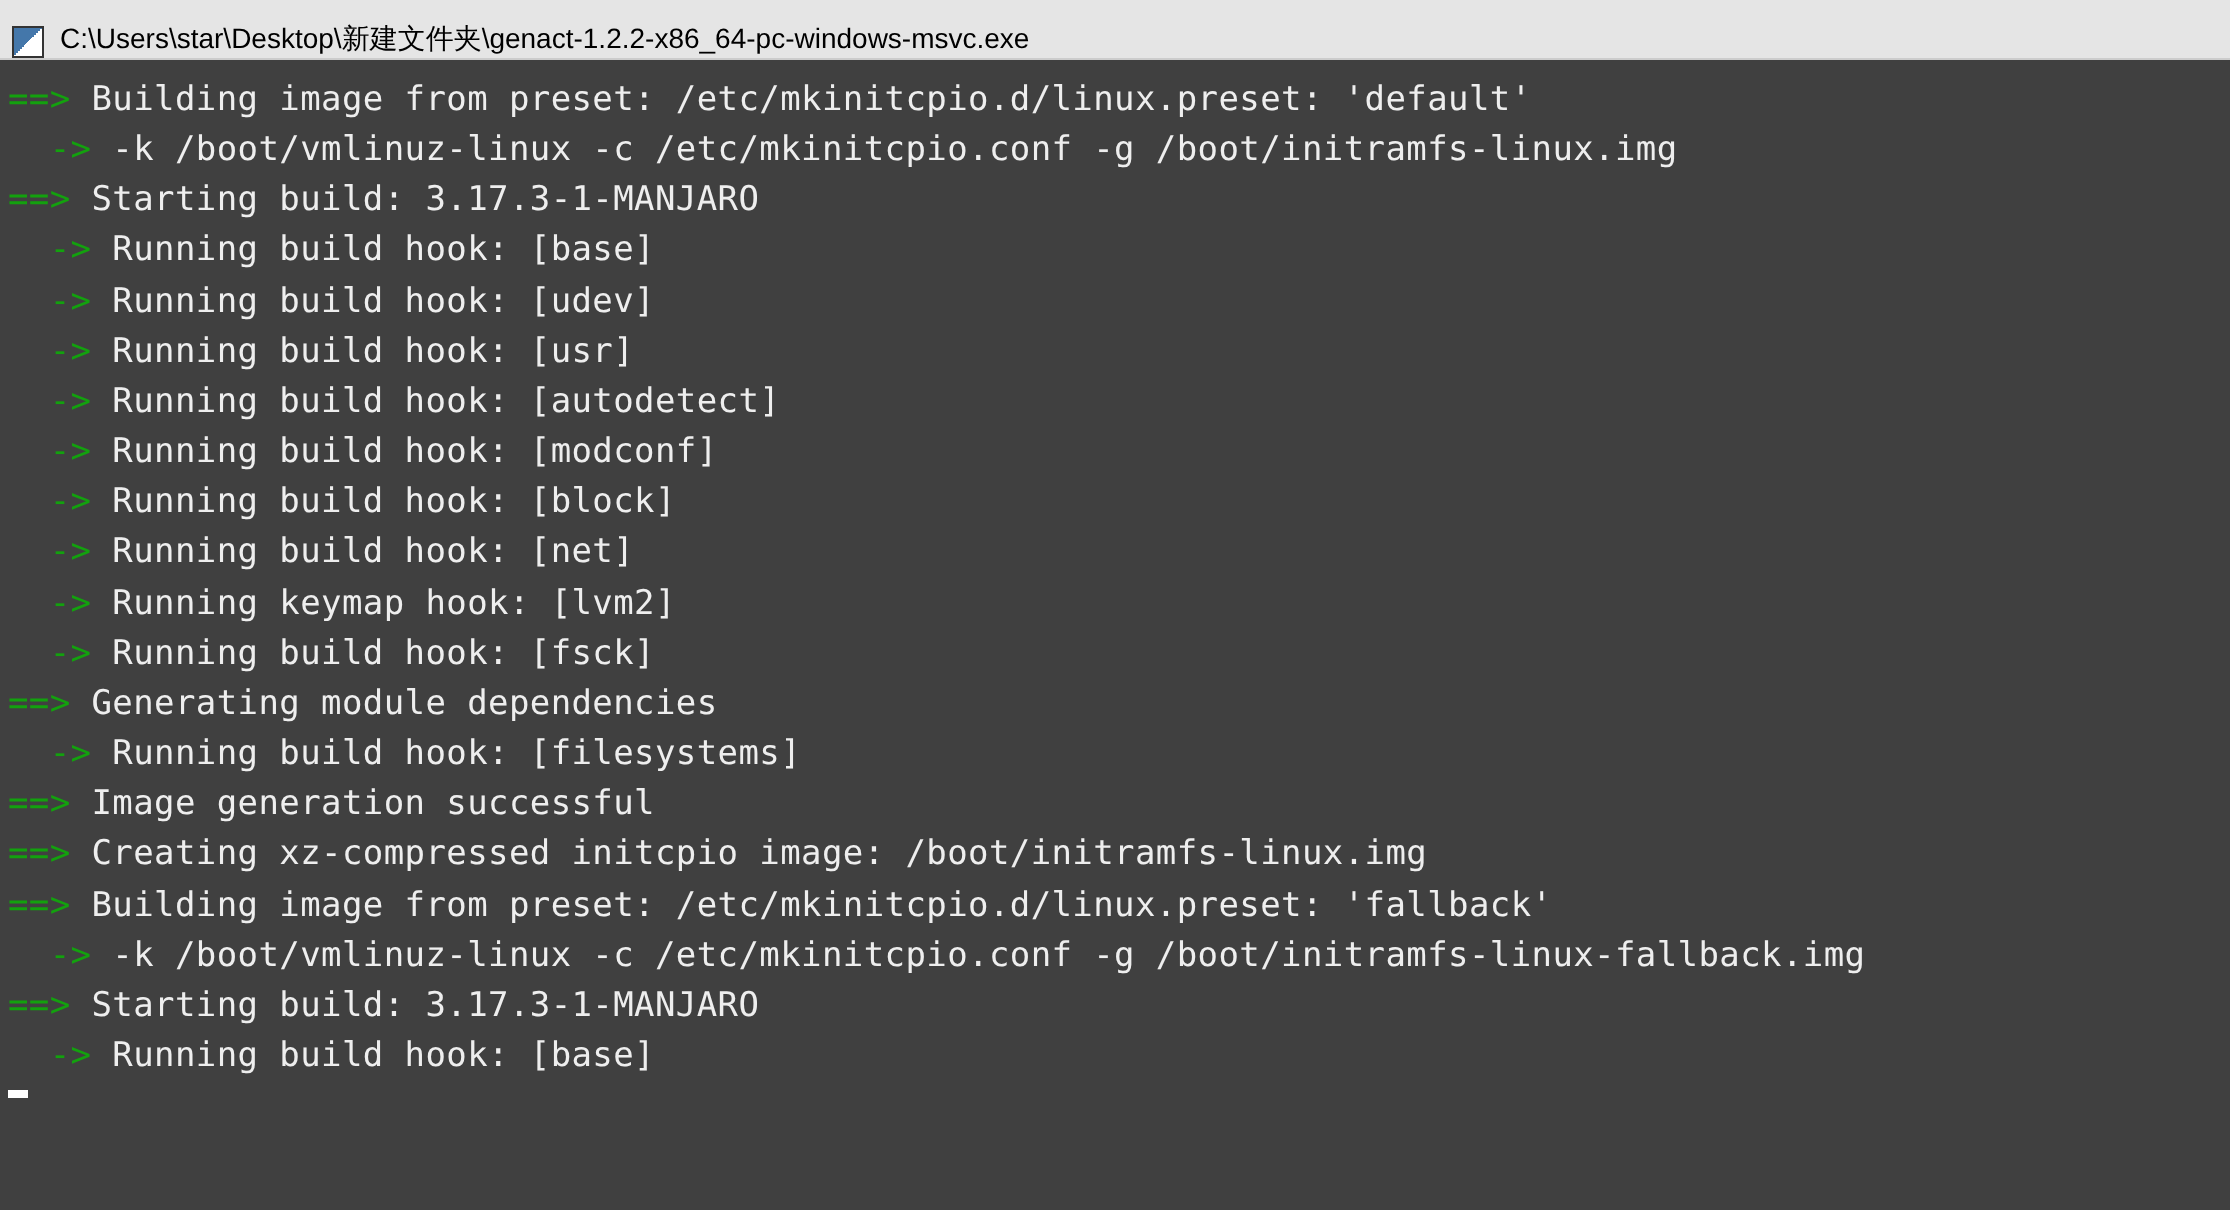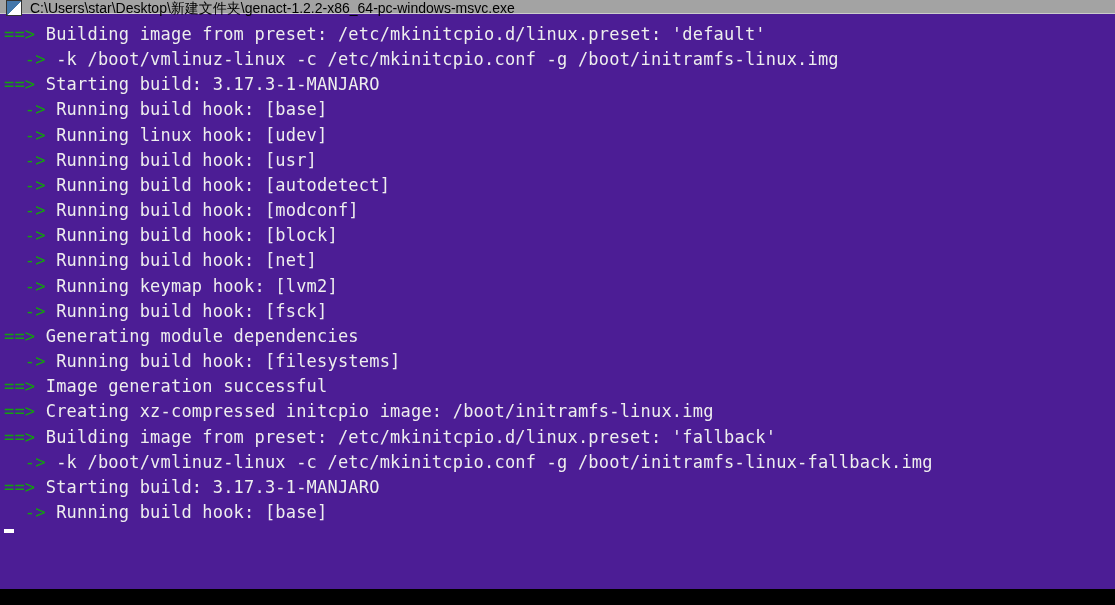--- a/index.html
+++ b/index.html
@@ -9,43 +9,43 @@
     }
     body {
       width: 1115px;
       height: 605px;
       background: #000;
       font-family: "NSimSun", "SimSun", "Consolas", monospace;
       font-size: 17px;
       overflow: hidden;
     }
     .titlebar {
-      height: 14px;
-      background: #a3a3a3;
+      height: 30px;
+      background: #e5e5e5;
       display: flex;
-      align-items: flex-start;
+      align-items: flex-end;
       padding: 0 6px;
       border-bottom: 1px solid #ccc;
     }
     .window-icon {
       width: 16px;
       height: 16px;
       border: 1.5px solid #333;
       background: linear-gradient(135deg, #47a 0%, #47a 50%, #fff 50%, #fff 100%);
       margin-right: 8px;
       flex-shrink: 0;
     }
     .title-text {
       font-family: "Microsoft YaHei", "Segoe UI", sans-serif;
       font-size: 14px;
       color: #000;
       white-space: nowrap;
     }
     .terminal {
-      background: #4c1d95;
+      background: #404040;
       padding: 8px 4px 4px 4px;
       height: calc(100% - 30px);
       overflow: hidden;
       line-height: 1.48;
       letter-spacing: 0.2px;
     }
     .line {
       white-space: pre;
       color: #fff;
     }
@@ -72,21 +72,21 @@
   <div class="window-icon"></div>
   <div class="title-text">C:\Users\star\Desktop\新建文件夹\genact-1.2.2-x86_64-pc-windows-msvc.exe</div>
 </div>
 
 <div class="terminal">
   <div id="lines-container">
       <div class="line"><span class="green">==&gt;</span><span class="white"> Building image from preset: /etc/mkinitcpio.d/linux.preset: 'default'</span></div>
       <div class="line"><span class="green">  -&gt;</span><span class="white"> -k /boot/vmlinuz-linux -c /etc/mkinitcpio.conf -g /boot/initramfs-linux.img</span></div>
       <div class="line"><span class="green">==&gt;</span><span class="white"> Starting build: 3.17.3-1-MANJARO</span></div>
       <div class="line"><span class="green">  -&gt;</span><span class="white"> Running build hook: [base]</span></div>
-      <div class="line"><span class="green">  -&gt;</span><span class="white"> Running linux hook: [udev]</span></div>
+      <div class="line"><span class="green">  -&gt;</span><span class="white"> Running build hook: [udev]</span></div>
       <div class="line"><span class="green">  -&gt;</span><span class="white"> Running build hook: [usr]</span></div>
       <div class="line"><span class="green">  -&gt;</span><span class="white"> Running build hook: [autodetect]</span></div>
       <div class="line"><span class="green">  -&gt;</span><span class="white"> Running build hook: [modconf]</span></div>
       <div class="line"><span class="green">  -&gt;</span><span class="white"> Running build hook: [block]</span></div>
       <div class="line"><span class="green">  -&gt;</span><span class="white"> Running build hook: [net]</span></div>
       <div class="line"><span class="green">  -&gt;</span><span class="white"> Running keymap hook: [lvm2]</span></div>
       <div class="line"><span class="green">  -&gt;</span><span class="white"> Running build hook: [fsck]</span></div>
       <div class="line"><span class="green">==&gt;</span><span class="white"> Generating module dependencies</span></div>
       <div class="line"><span class="green">  -&gt;</span><span class="white"> Running build hook: [filesystems]</span></div>
       <div class="line"><span class="green">==&gt;</span><span class="white"> Image generation successful</span></div>

